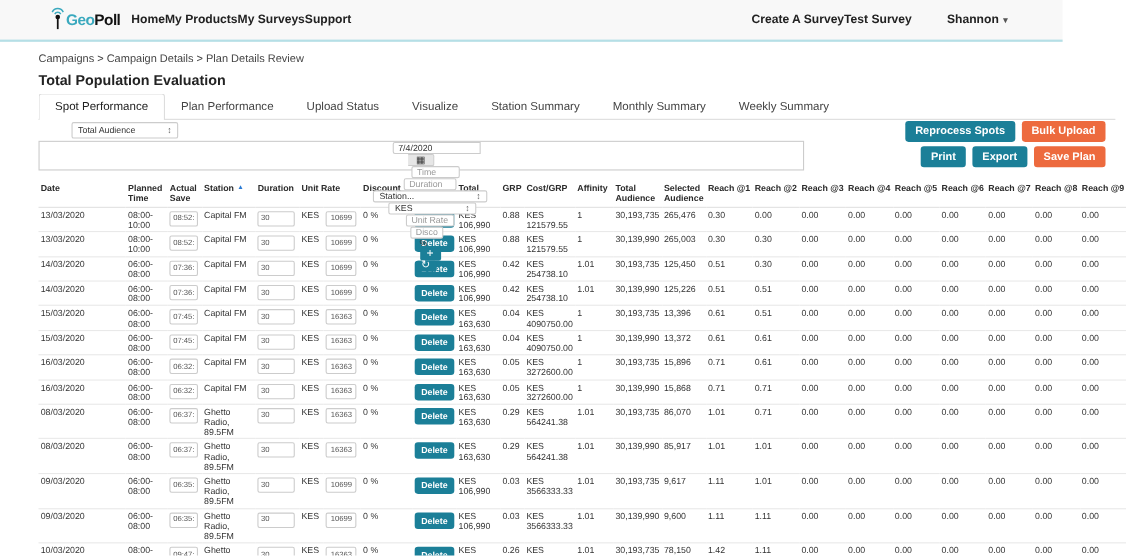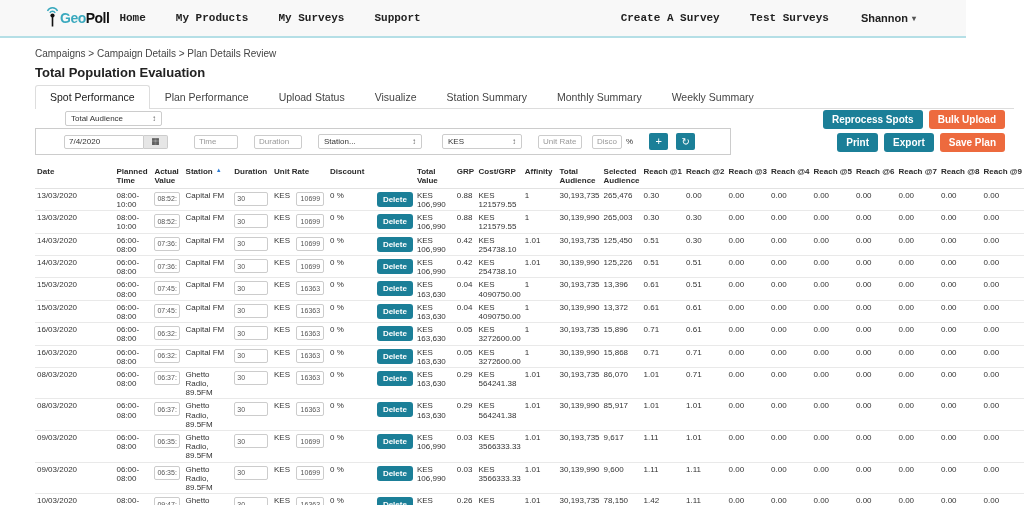--- a/index.html
+++ b/index.html
@@ -15,21 +15,21 @@
   
   .topnav{
     width:966px;height:38px;background:#f8f8f8;
     border-bottom:2px solid var(--navborder);
     display:flex;align-items:center;padding-left:45px;
   }
   .brand{display:flex;align-items:flex-start;cursor:pointer;margin-right:10px;}
   .brand-text{font-size:14px;font-weight:bold;letter-spacing:-0.5px;line-height:26px;}
   .brand .geo{color:var(--brand);}
   .brand .poll{color:#121212;}
-  .nav-links{display:flex;align-items:center;gap:30px;font-family:Liberation Mono, monospace;}
+  .nav-links{display:flex;align-items:center;}
   .nav-link{font-size:11px;font-weight:bold;color:#222;text-decoration:none;cursor:pointer;}
   .nav-right{margin-left:auto;display:flex;align-items:center;padding-right:50px;}
   .user{margin-left:32px;font-size:11px;font-weight:bold;color:#222;cursor:pointer;display:flex;align-items:center;gap:4px;text-align:right;}
   .caret{font-size:8px;color:#555;}
   
   .breadcrumb{margin:10px 14px 0 35px;font-size:10px;color:#444;cursor:pointer;}
   .page-title{margin:6px 0 0 35px;font-size:13px;font-weight:bold;color:#222;}
   .tabs{margin:4px 0 0 35px;width:979px;display:flex;border-bottom:1px solid #ddd;}
   .tab{
     padding:5px 14px 6px;font-size:10.5px;color:#444;cursor:pointer;
@@ -42,21 +42,21 @@
   .filter-zone{position:relative;height:48px;}
   .select-box{
     display:inline-flex;justify-content:space-between;align-items:center;
     border:1px solid #ccc;border-radius:2px;background:#fff;
     font-size:8px;color:#333;padding:0 5px;height:15px;cursor:pointer;
   }
   .sel-arrow{color:#666;font-size:8px;margin-left:4px;}
   .audience{position:absolute;left:65px;top:2px;width:97px;}
   .filter-box{
     position:absolute;left:35px;top:19px;width:696px;height:27px;
-    border:1px solid #ccc;display:flex;align-items:center;background:#fff;
+    border:1px solid #ccc;display:flex;align-items:center;background:#fff;flex-direction:column;
   }
   .f-input{
     border:1px solid #ccc;border-radius:2px;font-size:8px;padding:0 4px;
     height:14px;color:#333;font-family:inherit;outline:none;
   }
   .f-input::placeholder{color:#999;}
   .f-date{width:80px;margin-left:28px;border-radius:2px 0 0 2px;}
   .cal-btn{
     width:24px;height:14px;border:1px solid #ccc;border-left:none;background:#e6e6e6;
     border-radius:0 2px 2px 0;font-size:9px;line-height:1;color:#333;padding:0;cursor:pointer;
@@ -124,21 +124,21 @@
   </div>
   <nav class="nav-links" id="nav-left">
       <a class="nav-link">Home</a>
       <a class="nav-link">My Products</a>
       <a class="nav-link">My Surveys</a>
       <a class="nav-link">Support</a>
     </nav>
   <div class="nav-right">
     <nav class="nav-links" id="nav-right">
         <a class="nav-link">Create A Survey</a>
-        <a class="nav-link">Test Surveys</a>
+        <a class="nav-link">Test Survey</a>
       </nav>
     <div class="user">
       <span>Shannon</span>
       <span class="caret">▾</span>
     </div>
   </div>
 </div>
 
 <div class="breadcrumb">Campaigns &gt; Campaign Details &gt; Plan Details Review</div>
 <div class="page-title">Total Population Evaluation</div>
@@ -210,21 +210,21 @@
       <col style="width: 37px;">
       <col style="width: 37px;">
       <col style="width: 37px;">
       <col style="width: 37px;">
       <col style="width: 37px;">
     </colgroup>
   <thead>
       <tr id="head-row">
         <th><span>Date</span></th>
         <th><span>Planned Time</span></th>
-        <th><span>Actual Value</span></th>
+        <th><span>Actual Save</span></th>
         <th><span>Station</span><span class="sort">▲</span></th>
         <th><span>Duration</span></th>
         <th colspan="2"><span>Unit Rate</span></th>
         <th><span>Discount</span></th>
         <th><span></span></th>
         <th><span>Total Value</span></th>
         <th><span>GRP</span></th>
         <th><span>Cost/GRP</span></th>
         <th><span>Affinity</span></th>
         <th><span>Total Audience</span></th>

